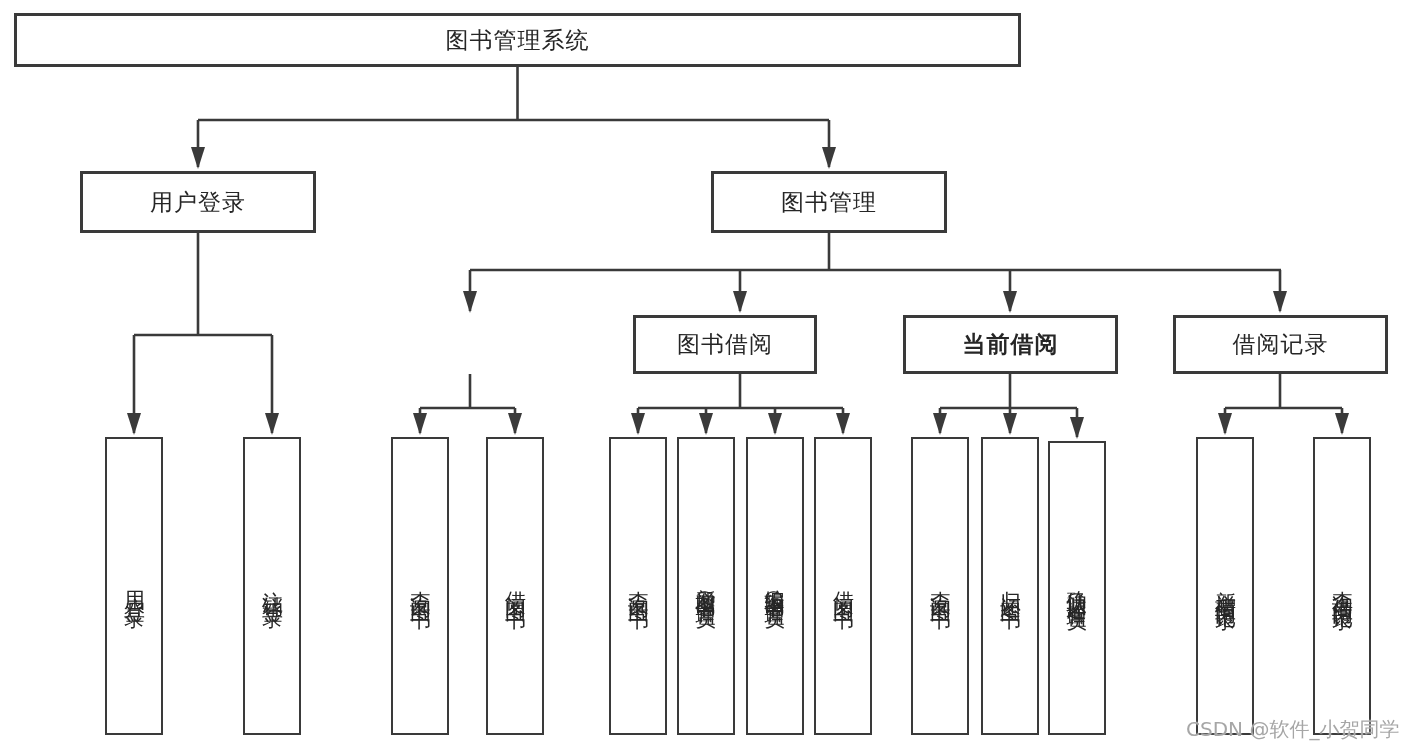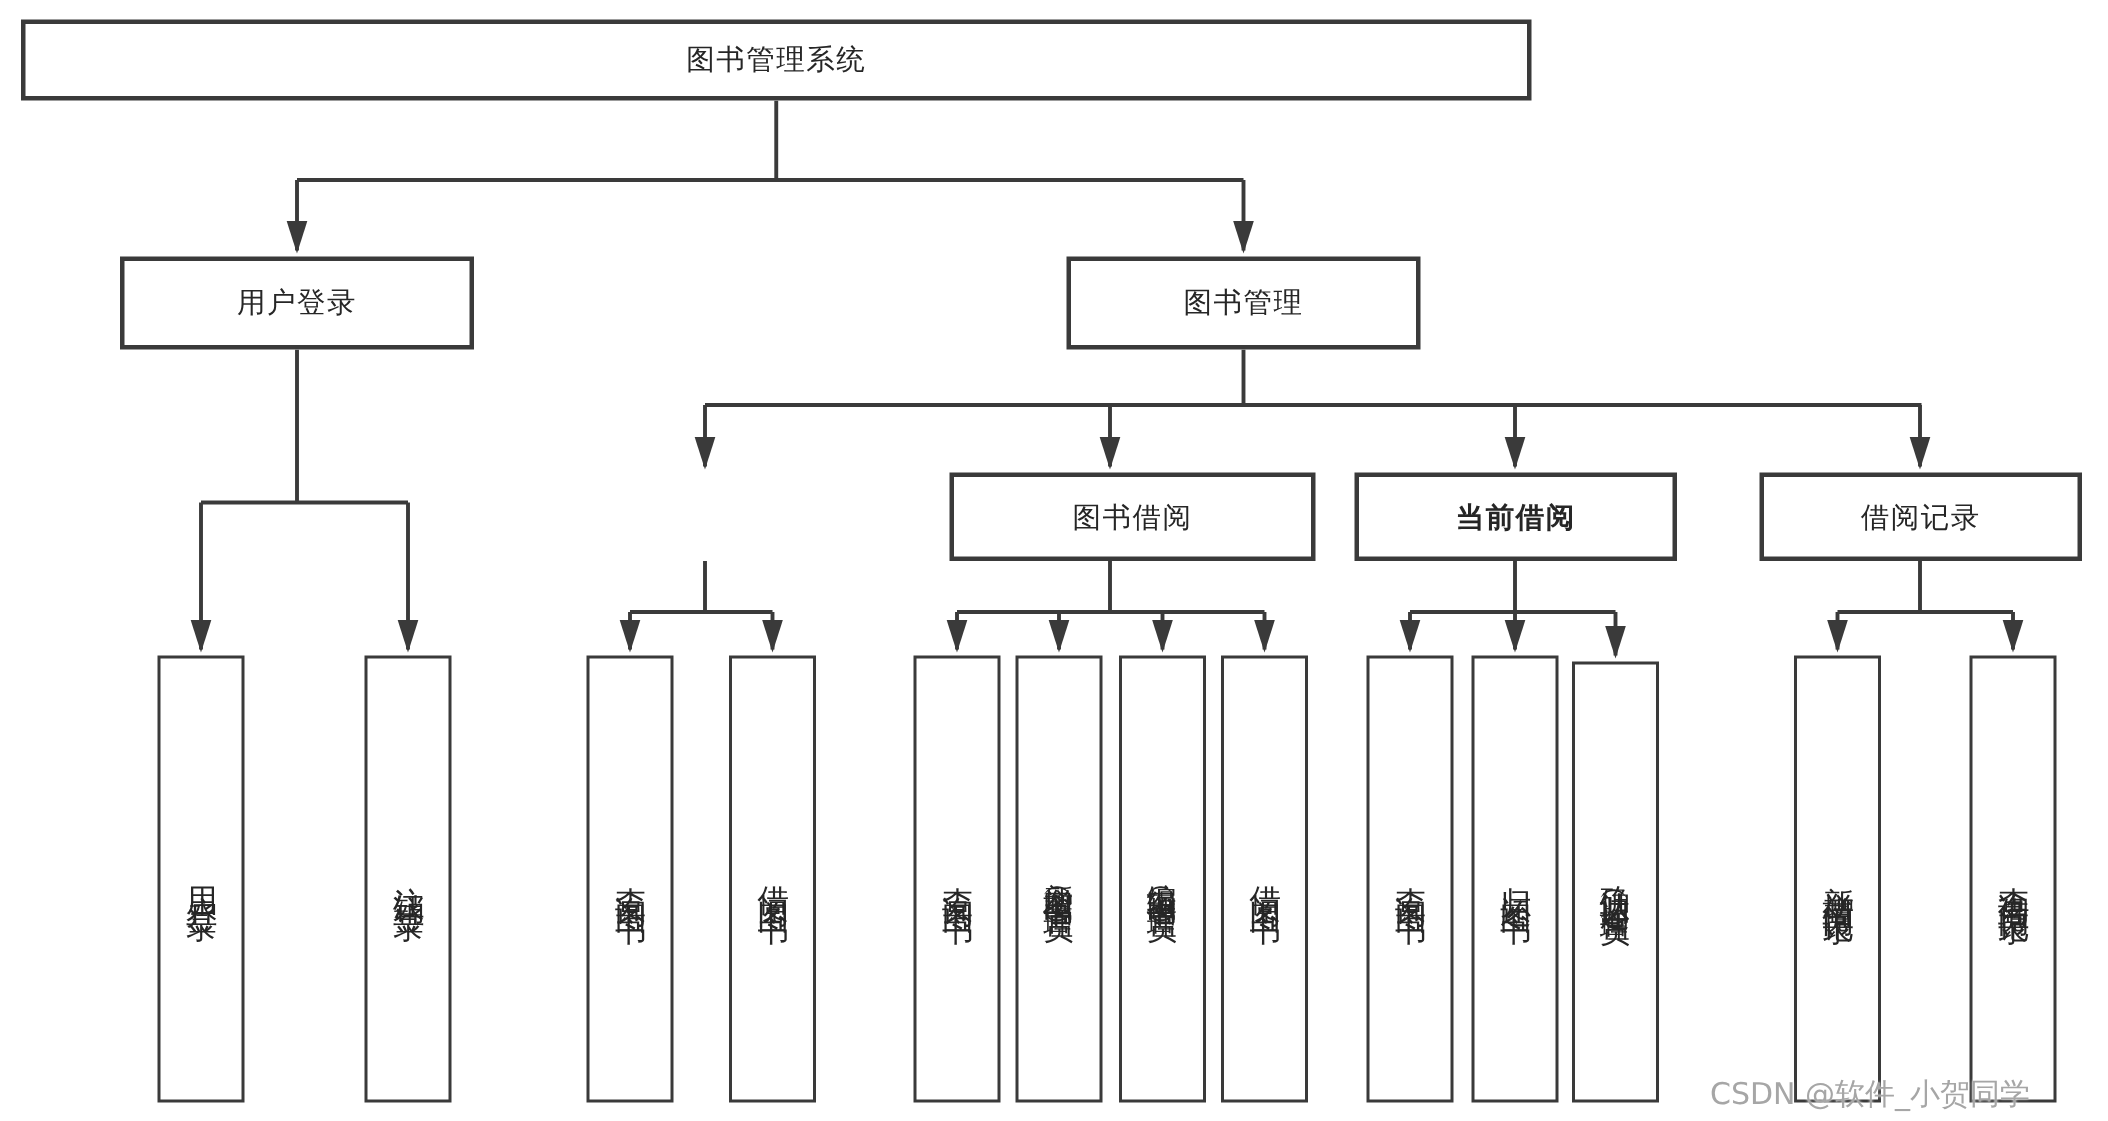--- a/index.html
+++ b/index.html
@@ -27,21 +27,21 @@
     box-sizing: border-box;
     background: #ffffff;
     border: 3px solid #3a3a3a;
     display: flex;
     align-items: center;
     justify-content: center;
     color: #262626;
     z-index: 2;
   }
   .hbox {
-    font-size: 19px;
+    font-size: 23px;
     letter-spacing: 1px;
     white-space: nowrap;
     text-align: right;
   }
   .vbox {
     border-width: 2px;
     writing-mode: vertical-rl;
     text-orientation: mixed;
     font-size: 21px;
     letter-spacing: 6px;
@@ -110,21 +110,21 @@
       <line x1="1225" y1="408" x2="1225" y2="433" marker-end="url(#arrow)"></line>
       <line x1="1342" y1="408" x2="1342" y2="433" marker-end="url(#arrow)"></line>
     </g>
   </svg>
 
   <div class="box hbox" style="left:14px; top:13px; width:1007px; height:54px;">图书管理系统</div>
 
   <div class="box hbox" style="left:80px; top:171px; width:236px; height:62px;">用户登录</div>
   <div class="box hbox" style="left:711px; top:171px; width:236px; height:62px;">图书管理</div>
 
-  <div class="box hbox" style="left:633px; top:315px; width:244px; height:59px;">图书借阅</div>
+  <div class="box hbox" style="left:633px; top:315px; width:184px; height:59px;">图书借阅</div>
   <div class="box hbox" style="left:903px; top:315px; width:215px; height:59px;font-weight:bold;">当前借阅</div>
   <div class="box hbox" style="left:1173px; top:315px; width:215px; height:59px;">借阅记录</div>
 
   <div class="box vbox" style="left:105px; top:437px; width:58px; height:298px;">用户登录</div>
   <div class="box vbox" style="left:243px; top:437px; width:58px; height:298px;">注销登录</div>
 
   <div class="box vbox" style="left:391px; top:437px; width:58px; height:298px;">查询图书</div>
   <div class="box vbox" style="left:486px; top:437px; width:58px; height:298px;">借阅图书</div>
 
   <div class="box vbox" style="left:609px; top:437px; width:58px; height:298px;">查询图书</div>
@@ -132,15 +132,15 @@
   <div class="box vbox" style="left:746px; top:437px; width:58px; height:298px; letter-spacing:3px; font-size:20px;">编辑图书（管理员）</div>
   <div class="box vbox" style="left:814px; top:437px; width:58px; height:298px;">借阅图书</div>
 
   <div class="box vbox" style="left:911px; top:437px; width:58px; height:298px;">查询图书</div>
   <div class="box vbox" style="left:981px; top:437px; width:58px; height:298px;">归还图书</div>
   <div class="box vbox" style="left:1048px; top:441px; width:58px; height:294px; letter-spacing:3px; font-size:20px;">确认归还（管理员）</div>
 
   <div class="box vbox" style="left:1196px; top:437px; width:58px; height:298px; letter-spacing:4px;">新增借阅记录</div>
   <div class="box vbox" style="left:1313px; top:437px; width:58px; height:298px; letter-spacing:4px;">查询借阅记录</div>
 
-  <div class="watermark" style="left:1140px; top:716px;">CSDN @软件_小贺同学</div>
+  <div class="watermark" style="left:1186px; top:716px;">CSDN @软件_小贺同学</div>
 
 </div>
 
 </body></html>

